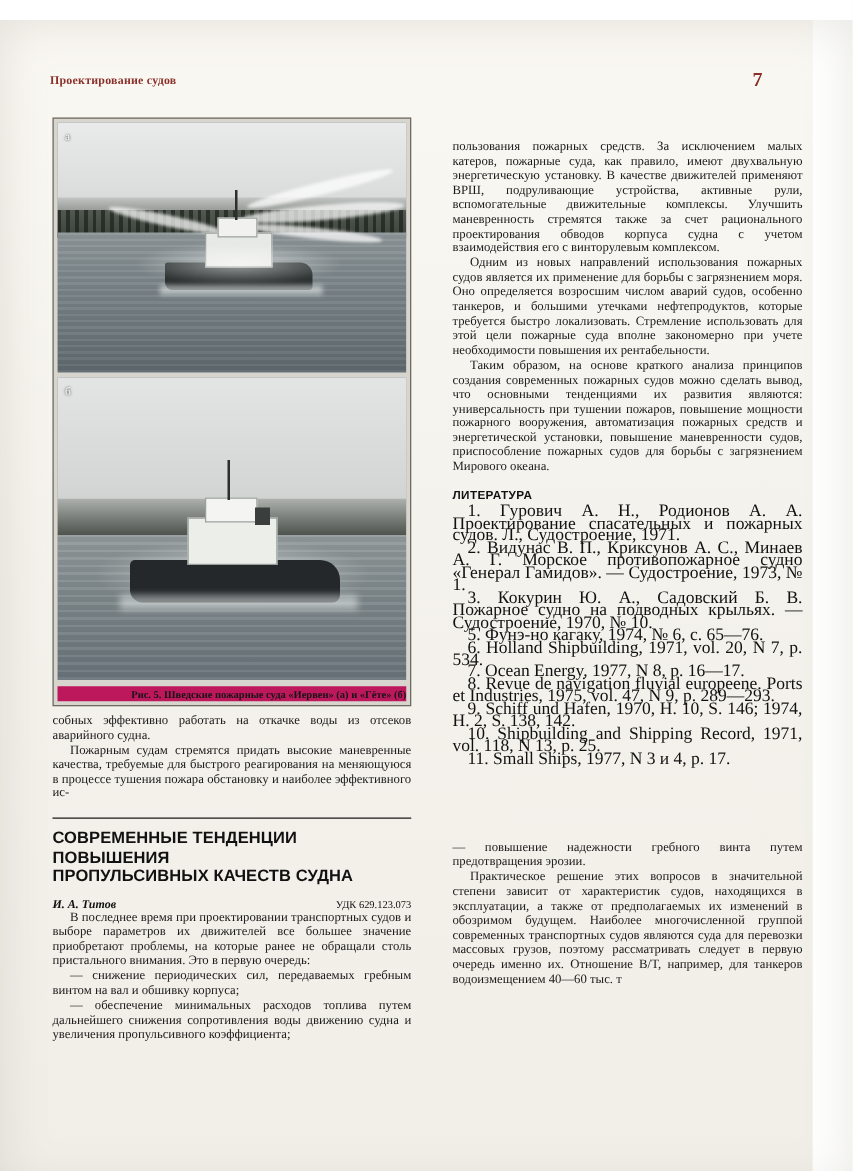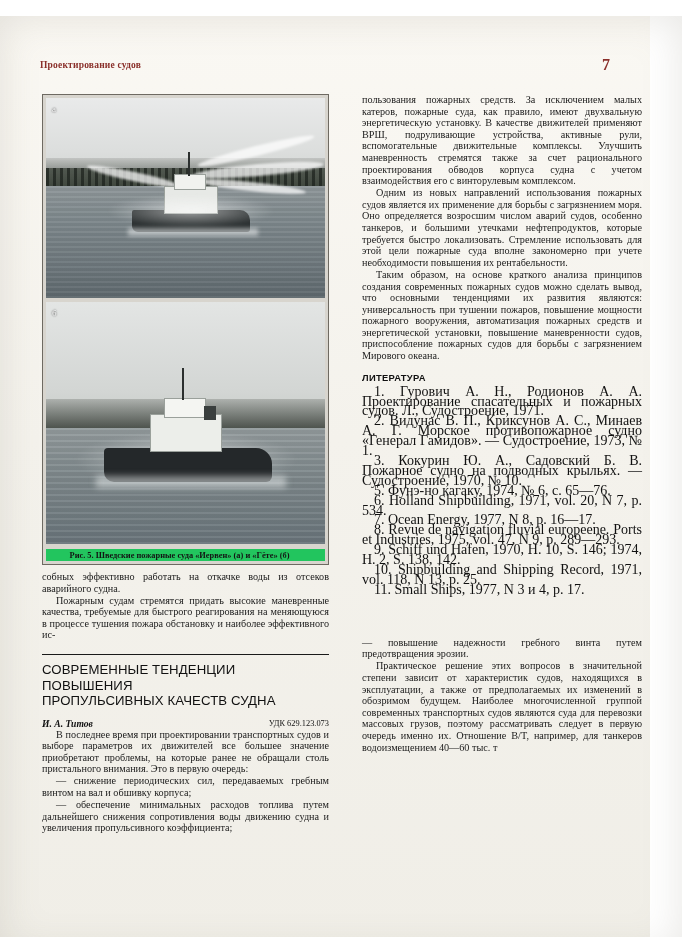--- a/index.html
+++ b/index.html
@@ -66,21 +66,21 @@
 
   p.body {
     margin: 0 0 0.5px 0;
     font-size: 10.2px;
     line-height: 11.6px;
     text-align: justify;
     text-indent: 14px;
     font-family: "Liberation Serif", serif;
     color: #1a1a1a;
   }
-  p.body.noindent { text-indent: 0; }
+  p.body.noindent { text-indent: 0; margin-top: 18px; }
 
   
   .figure {
     width: 287px;
     border: 1px solid #6e6a62;
     box-sizing: border-box;
     padding: 3px;
     background: #d8d5ce;
   }
   .photo {
@@ -226,35 +226,35 @@
     color: #fff;
     text-shadow: 0 0 2px #000;
   }
   .figure-caption {
     margin-top: 5px;
     font-size: 8.4px;
     font-weight: bold;
     line-height: 10px;
     font-family: "Liberation Serif", serif;
     color: #141414;
-    text-align: center;
-    background: #22c55e;
-    padding: 2px 13px 0 1px;
+    text-align: right;
+    background: #be185d;
+    padding: 2px 0 0 1px;
   }
 
   
   .rule {
     border-top: 1.4px solid #1a1a1a;
     margin: 13px 0 7px 0;
   }
   h2.section-title {
     margin: 0;
     font-family: "Liberation Sans", sans-serif;
     font-size: 13.2px;
-    font-weight: normal;
+    font-weight: bold;
     line-height: 15.5px;
     letter-spacing: 0.1px;
     color: #111;
   }
   .byline-row {
     margin-top: 9px;
     display: flex;
     justify-content: space-between;
     align-items: center;
     font-size: 9.6px;

